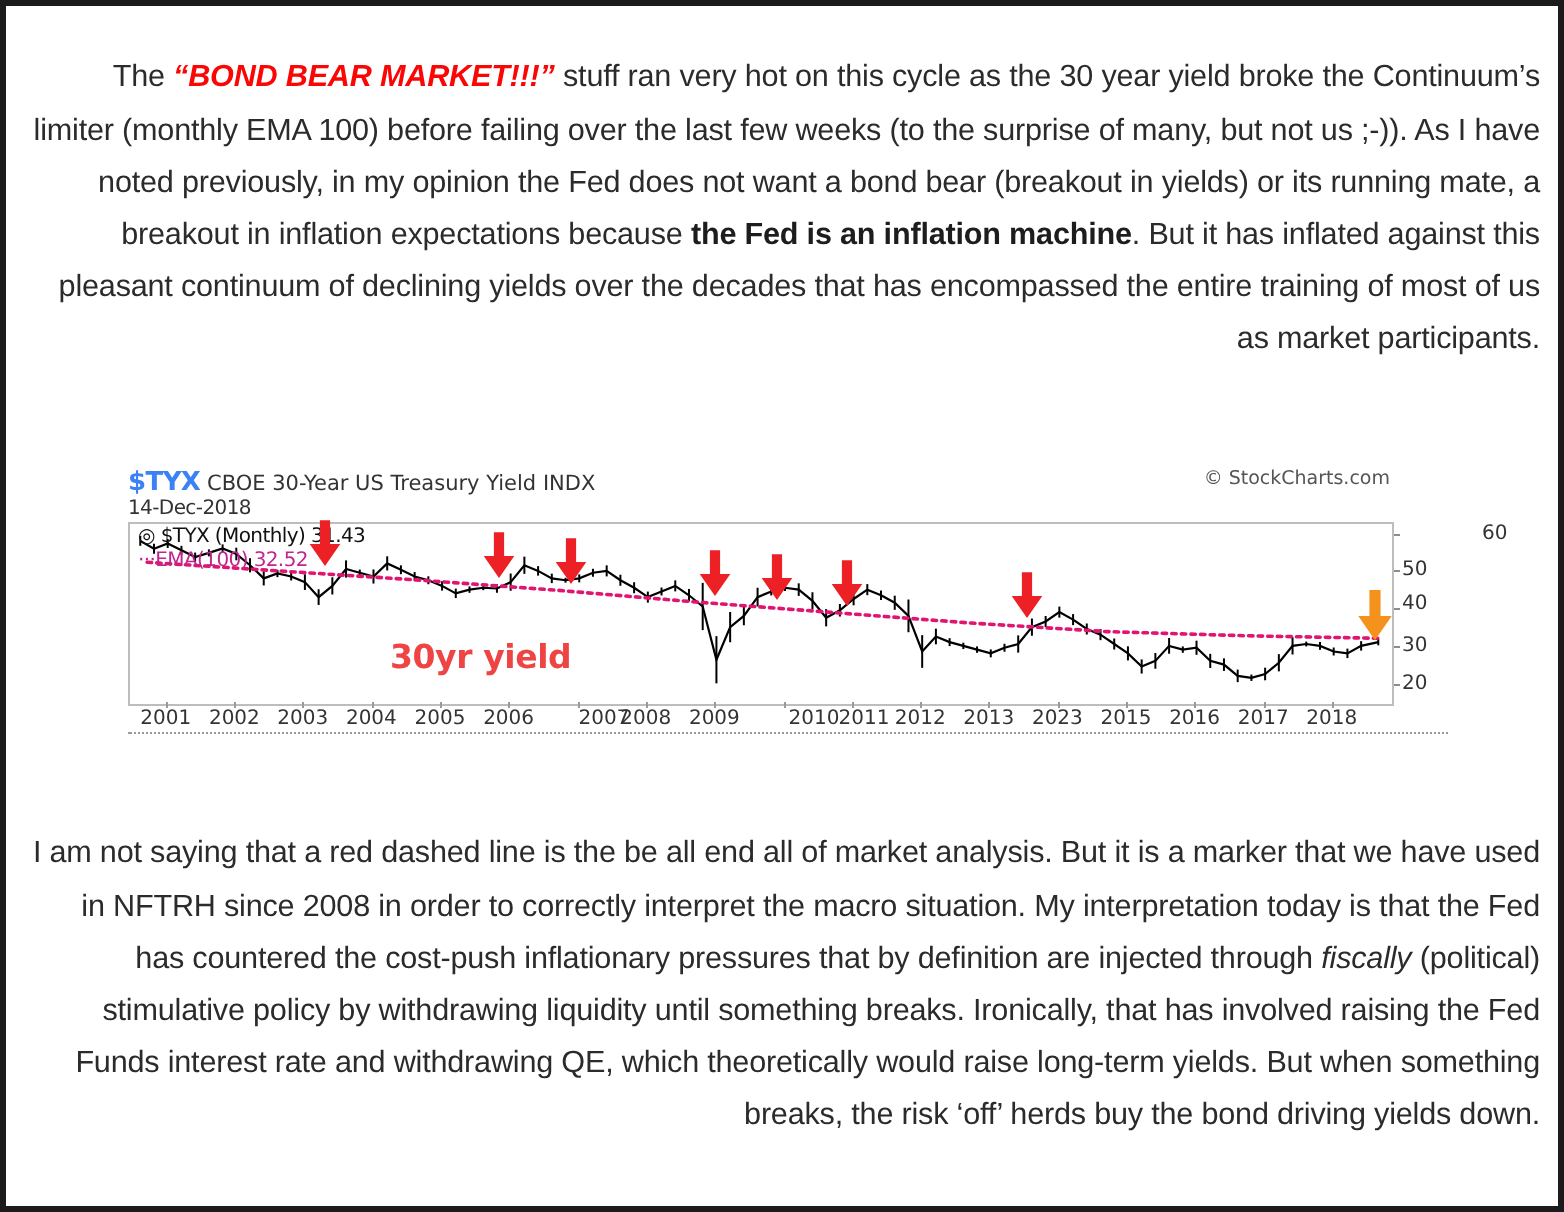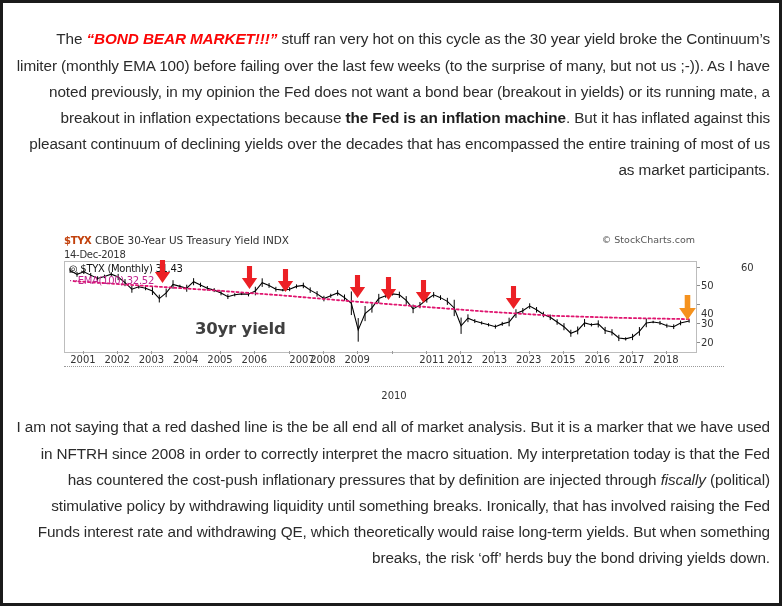--- a/index.html
+++ b/index.html
@@ -60,23 +60,23 @@
   }
   #chart-title {
     position: absolute;
     left: 3px;
     top: 0px;
     white-space: nowrap;
     font-size: 10.5px;
     color: #333333;
   }
   #chart-title .sym {
-    font-size: 10px;
+    font-size: 13px;
     font-weight: bold;
-    color: #c2410c;
+    color: #3b82f6;
     letter-spacing: -0.3px;
   }
   #chart-date {
     position: absolute;
     left: 3px;
     top: 15px;
     font-size: 10px;
     color: #333333;
     letter-spacing: -0.3px;
   }
@@ -132,21 +132,21 @@
     white-space: nowrap;
     letter-spacing: -0.3px;
     z-index: 6;
   }
   #plot-label {
     position: absolute;
     left: 130px;
     top: 57px;
     font-size: 16.5px;
     font-weight: bold;
-    color: #404040;
+    color: #ef4444;
     letter-spacing: -0.2px;
     z-index: 6;
   }
   #svg-price, #svg-ema {
     position: absolute;
     left: 0;
     top: 0;
     width: 631px;
     height: 90px;
   }
@@ -338,21 +338,21 @@
           <path d="M8.57 19.13 L77.16 23.63 L145.75 28.13 L214.33 33.19 L282.92 39.00 L351.51 44.25 L420.10 49.50 L488.68 53.81 L557.27 55.87 L624.14 57.15 " fill="none" stroke="#e0156f" stroke-width="1.8" stroke-dasharray="2.2 2.6" stroke-linecap="round"></path>
         </svg>
     </div>
 
     <div id="yaxis">
         <div class="ytick" style="top: 80.6px;"></div>
         <div class="ylab" style="top: 80.6px;">20</div>
         <div class="ytick" style="top: 61.9px;"></div>
         <div class="ylab" style="top: 61.9px;">30</div>
         <div class="ytick" style="top: 43.1px;"></div>
-        <div class="ylab" style="top: 52px;">40</div>
+        <div class="ylab" style="top: 41px;">40</div>
         <div class="ytick" style="top: 24.4px;"></div>
         <div class="ylab" style="top: 24.4px;">50</div>
         <div class="ytick" style="top: 5.6px;"></div>
         <div class="ylab" style="top: 5.6px; margin-left: 40px;">60</div>
       </div>
     <div id="xaxis">
         <div class="xtick" style="left: 18.9px;"></div>
         <div class="xlab" style="left: 18.9px;">2001</div>
         <div class="xtick" style="left: 53.2px;"></div>
         <div class="xlab" style="left: 53.2px;">2002</div>
@@ -364,21 +364,21 @@
         <div class="xlab" style="left: 156px;">2005</div>
         <div class="xtick" style="left: 190.3px;"></div>
         <div class="xlab" style="left: 190.3px;">2006</div>
         <div class="xtick" style="left: 224.6px;"></div>
         <div class="xlab" style="left: 238px;">2007</div>
         <div class="xtick" style="left: 258.9px;"></div>
         <div class="xlab" style="left: 258.9px;">2008</div>
         <div class="xtick" style="left: 293.2px;"></div>
         <div class="xlab" style="left: 293.2px;">2009</div>
         <div class="xtick" style="left: 327.5px;"></div>
-        <div class="xlab" style="left: 330px; margin-top: 36px;">2010</div>
+        <div class="xlab" style="left: 343px;">2010</div>
         <div class="xtick" style="left: 361.8px;"></div>
         <div class="xlab" style="left: 368px;">2011</div>
         <div class="xtick" style="left: 396.1px;"></div>
         <div class="xlab" style="left: 396.1px;">2012</div>
         <div class="xtick" style="left: 430.4px;"></div>
         <div class="xlab" style="left: 430.4px;">2013</div>
         <div class="xtick" style="left: 464.7px;"></div>
         <div class="xlab" style="left: 464.7px;">2023</div>
         <div class="xtick" style="left: 499px;"></div>
         <div class="xlab" style="left: 499px;">2015</div>

